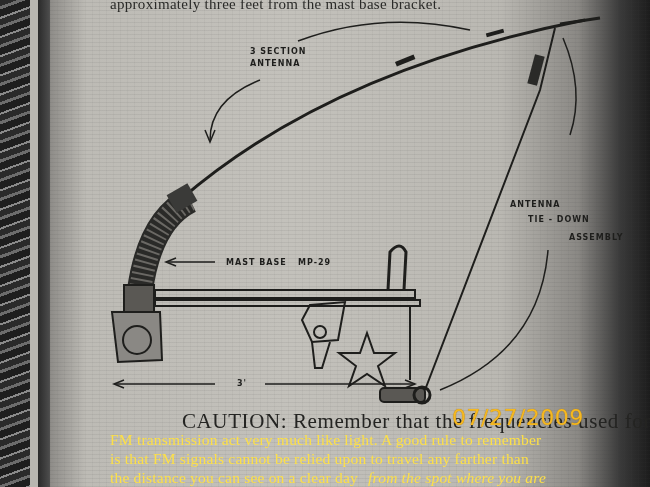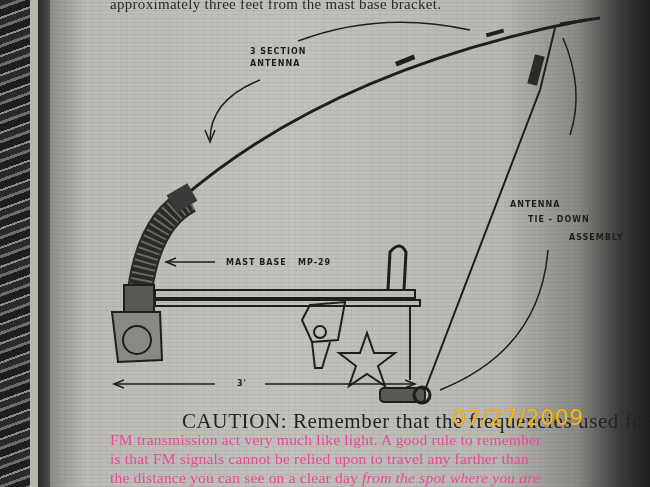--- a/index.html
+++ b/index.html
@@ -9,25 +9,25 @@
   .left-strip { position:absolute; left:30px; top:0; width:8px; height:487px; background:#b8b6b0; }
   .left-edge { position:absolute; left:38px; top:0; width:18px; height:487px; background:linear-gradient(90deg,#2a2a2a,#4a4a4a 60%,#7a7874); }
   .page { position:absolute; left:50px; top:0; width:600px; height:487px;
     background: linear-gradient(90deg,#8e8c88 0%,#bdbbb5 6%,#c3c1bb 40%,#bab8b2 75%,#8a8884 88%,#3a3a3a 95%,#1c1c1c 100%); }
   .noise { position:absolute; inset:0;
     background: repeating-linear-gradient(0deg, rgba(60,60,60,0.08) 0 1px, transparent 1px 4px),
                 repeating-linear-gradient(90deg, rgba(80,80,80,0.05) 0 1px, transparent 1px 7px); }
   .top-line { position:absolute; left:110px; top:-4px; font-size:15px; color:#2a2a28; letter-spacing:0.3px; }
   .label { position:absolute; font-family:"DejaVu Sans", sans-serif; font-weight:bold; font-size:8px; color:#1e1e1c; letter-spacing:1px; line-height:11px; }
   .caution { position:absolute; left:182px; top:409px; font-size:21px; color:#242422; letter-spacing:0.6px; white-space:nowrap; }
-  .body-line { position:absolute; left:110px; font-size:15.5px; color:#ec4899; white-space:nowrap; letter-spacing:0.2px; }
+  .body-line { position:absolute; left:110px; font-size:15.5px; color:#fde047; white-space:nowrap; letter-spacing:0.2px; }
   .body-line.l1 { top:431px; }
   .body-line.l2 { top:450px;text-align:right; }
   .body-line.l3 { top:469px; }
-  .italic { font-style:italic; }
+  .italic { font-style:italic;margin-left:6px; }
   .date-stamp { position:absolute; left:452px; top:405px; font-family:"DejaVu Sans", sans-serif; font-size:22px; color:#f5b820; letter-spacing:0.5px; text-shadow:0 0 1px #a07010; }
   svg.drawing { position:absolute; left:0; top:0; }
 </style>
 </head>
 <body>
 
 <div class="left-bg"></div>
 <div class="left-strip"></div>
 <div class="left-edge"></div>
 

